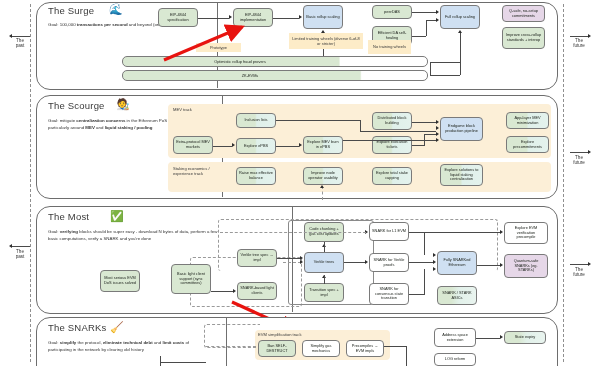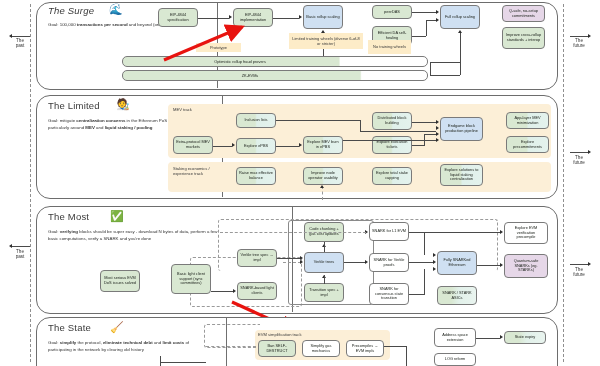--- a/index.html
+++ b/index.html
@@ -132,21 +132,21 @@
   <div class="edge-arrow-r abs" style="left:588px;top:262px;"></div>
   <div class="edge-label abs" style="left:566px;top:266.5px;">The</div>
   <div class="edge-label abs" style="left:566px;top:271.5px;">future</div>
 
   <div class="vdash abs" style="left:30px;top:4px;height:358px;"></div>
   <div class="vdash abs" style="left:563px;top:4px;height:358px;"></div>
 
   <div class="section" style="left:36px;top:2px;width:520px;height:86px;"></div>
   <div class="vnow abs" style="left:217px;top:2px;height:86px;"></div>
 
-  <div class="sec-title abs" style="left:48px;top:5px;font-style:italic;">The Surge</div>
+  <div class="sec-title abs" style="left:48px;top:5px;">The Surge</div>
   <div class="sec-emoji abs" style="left:109px;top:4px;">🌊</div>
   <div class="sec-goal abs" style="left:48px;top:22px;">Goal: 100,000 <b>transactions per second</b> and beyond (on rollups)</div>
 
   <div class="node n-green abs" style="left:158px;top:8px;width:40px;height:19px;">EIP-4844 specification</div>
   <div class="node n-green abs" style="left:233px;top:8px;width:40px;height:19px;">EIP-4844 implementation</div>
   <div class="node n-blue abs" style="left:303px;top:5px;width:40px;height:24px;">Basic rollup scaling</div>
   <div class="node n-green abs" style="left:372px;top:5px;width:40px;height:14px;">peerDAS</div>
   <div class="node n-green abs" style="left:372px;top:26px;width:40px;height:19px;">Efficient DA self-healing</div>
   <div class="node n-blue abs" style="left:440px;top:5px;width:40px;height:24px;">Full rollup scaling</div>
   <div class="node n-purple abs" style="left:502px;top:5px;width:43px;height:17px;">Q-safe, no-setup commitments</div>
@@ -186,21 +186,21 @@
         <marker id="rh1" markerWidth="6" markerHeight="6" refX="5" refY="3" orient="auto">
       <path d="M0,0 L6,3 L0,6 z" fill="#e8130f"></path>
         </marker>
       </defs>
     <line x1="4" y1="38" x2="82" y2="5" stroke="#e8130f" stroke-width="3.2" marker-end="url(#rh1)"></line>
   </svg>
 
   <div class="section" style="left:36px;top:95px;width:520px;height:102px;"></div>
   <div class="vnow abs" style="left:222px;top:95px;height:102px;"></div>
 
-  <div class="sec-title abs" style="left:48px;top:100px;">The Limited</div>
+  <div class="sec-title abs" style="left:48px;top:100px;">The Scourge</div>
   <div class="sec-emoji abs" style="left:116px;top:99px;">🧑‍🎨</div>
   <div class="sec-goal abs" style="left:48px;top:118px;">Goal: mitigate <b>centralization concerns</b> in the Ethereum PoS design, particularly around <b>MEV</b> and <b>liquid staking / pooling</b></div>
 
   <div class="track abs" style="left:168px;top:104px;width:383px;height:54px;"></div>
   <div class="track abs" style="left:168px;top:162px;width:383px;height:30px;"></div>
   <div class="track-label abs" style="left:173px;top:107px;">MEV track</div>
   <div class="track-label abs" style="left:173px;top:166px;width:52px;">Staking economics / experience track</div>
 
   <div class="node n-green abs" style="left:173px;top:136px;width:40px;height:18px;">Extra-protocol MEV markets</div>
   <div class="node n-grad abs" style="left:236px;top:113px;width:40px;height:15px;">Inclusion lists</div>
@@ -293,21 +293,21 @@
         <marker id="rh2" markerWidth="6" markerHeight="6" refX="5" refY="3" orient="auto">
       <path d="M0,0 L6,3 L0,6 z" fill="#e8130f"></path>
         </marker>
       </defs>
     <line x1="4" y1="2" x2="68" y2="31" stroke="#e8130f" stroke-width="3.2" marker-end="url(#rh2)"></line>
   </svg>
 
   <div class="section" style="left:36px;top:317px;width:520px;height:86px;"></div>
   <div class="vnow abs" style="left:226px;top:317px;height:49px;"></div>
 
-  <div class="sec-title abs" style="left:48px;top:322px;">The State</div>
+  <div class="sec-title abs" style="left:48px;top:322px;">The SNARKs</div>
   <div class="sec-emoji abs" style="left:110px;top:322px;">🧹</div>
   <div class="sec-goal abs" style="left:48px;top:340px;width:160px;">Goal: <b>simplify</b> the protocol, <b>eliminate technical debt</b> and <b>limit costs</b> of participating in the network by clearing old history</div>
 
   <div class="track abs" style="left:255px;top:330px;width:135px;height:30px;"></div>
   <div class="track-label abs" style="left:258px;top:332px;">EVM simplification track</div>
 
   <div class="abs" style="left:204px;top:324px;width:56px;height:24px;border:1px dashed #9a9a9a;border-right:none;border-radius:3px 0 0 3px;"></div>
 
   <div class="node n-green abs" style="left:258px;top:340px;width:38px;height:17px;">Ban SELF-DESTRUCT</div>
   <div class="node n-white abs" style="left:302px;top:340px;width:38px;height:17px;">Simplify gas mechanics</div>

